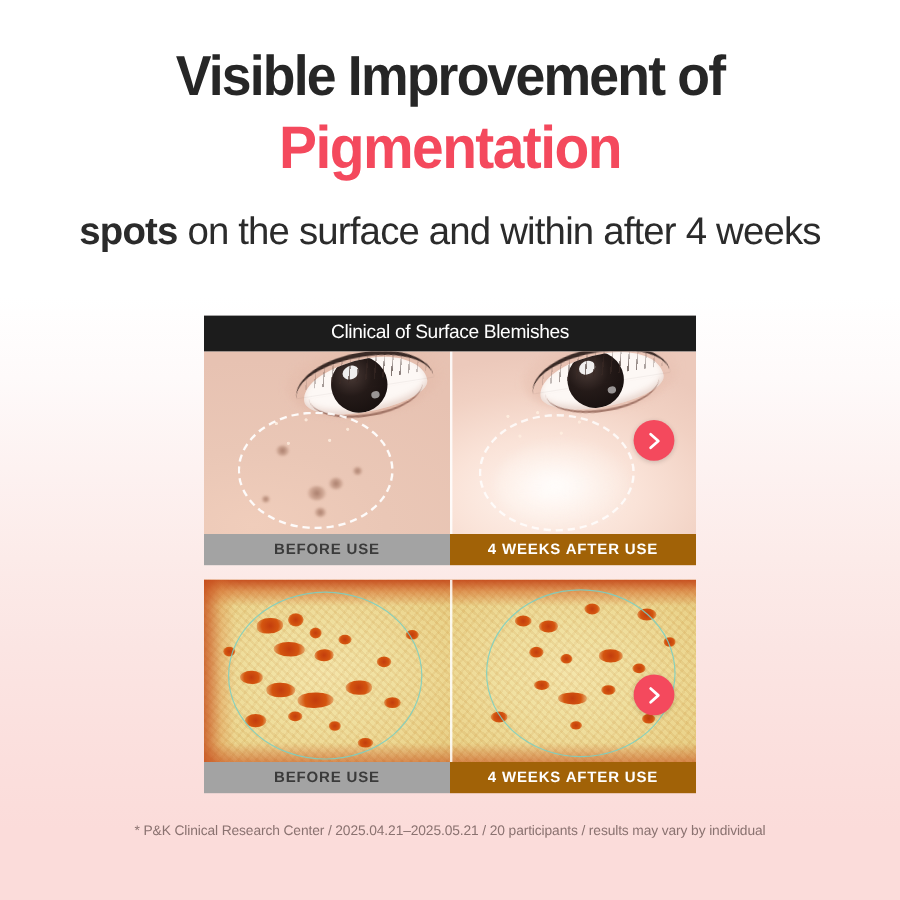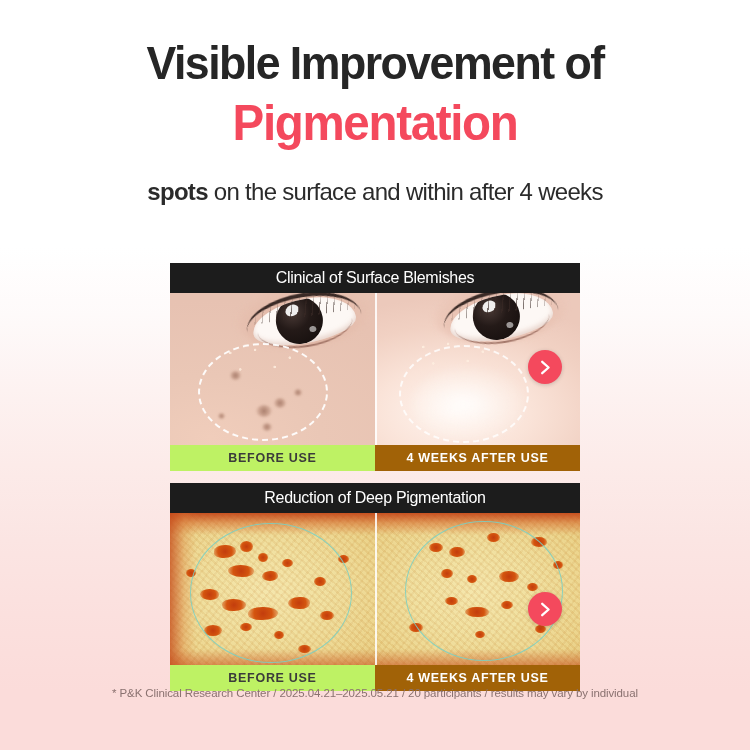--- a/index.html
+++ b/index.html
@@ -60,21 +60,21 @@
     color: #2b2b2b;
   }
   .sub-1 {
     font-size: 26px;
     font-weight: 700;
     letter-spacing: -0.7px;
     line-height: 34px;
     white-space: nowrap;
   }
   .sub-2 {
-    font-size: 24px;
+    font-size: 32px;
     font-weight: 400;
     letter-spacing: -0.7px;
     line-height: 34px;
     white-space: nowrap;
     margin-top: 3px;
   }
   .sub-2 .bold { font-weight: 700; }
 
   
   .panel {
@@ -331,21 +331,21 @@
   .panel-captions { display: flex; height: 26px; }
   .cap {
     width: 205px;
     display: flex;
     align-items: center;
     justify-content: center;
     font-size: 12.5px;
     font-weight: 700;
     letter-spacing: 0.7px;
   }
-  .cap-before { background: #bef264; color: #3b3b3b; }
+  .cap-before { background: #a3a3a3; color: #3b3b3b; }
   .cap-after  { background: #a16207; color: #ffffff; }
 
   
   #footnote {
     position: absolute;
     top: 687px; left: 0; width: 750px;
     text-align: center;
     font-size: 11.5px;
     font-weight: 400;
     color: #8a7270;
@@ -427,21 +427,20 @@
     </div>
 
     <div class="panel-captions">
       <div class="cap cap-before">BEFORE USE</div>
       <div class="cap cap-after">4 WEEKS AFTER USE</div>
     </div>
   </div>
 
   <div class="panel" id="panel-deep">
 
-    <div class="panel-title">Reduction of Deep Pigmentation</div>
 
     <div class="panel-photos">
 
       <div class="photo">
         <div class="uv-base"></div>
         <div class="uv-grain"></div>
         <div class="uv-edge-top"></div>
         <div class="uv-edge-left"></div>
         <div class="uv-edge-bottom"></div>
         <div class="uv-circle" id="uv-circle-before"></div>

